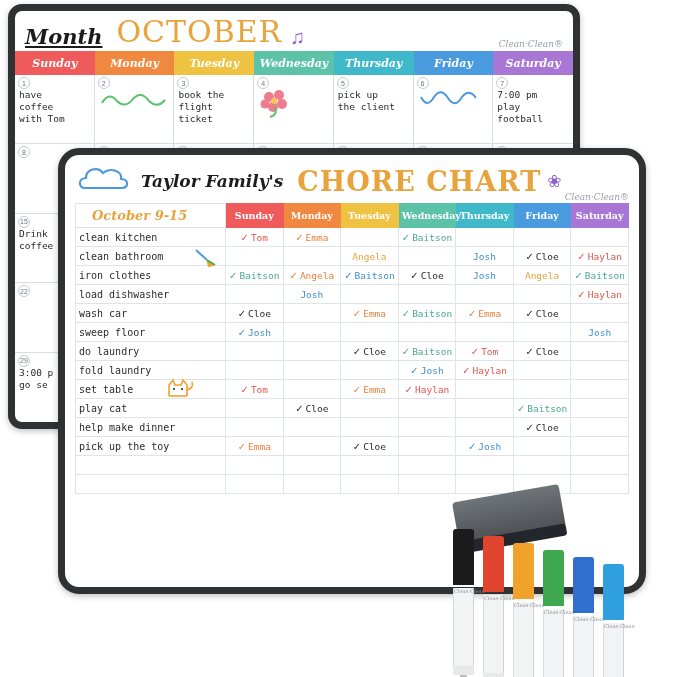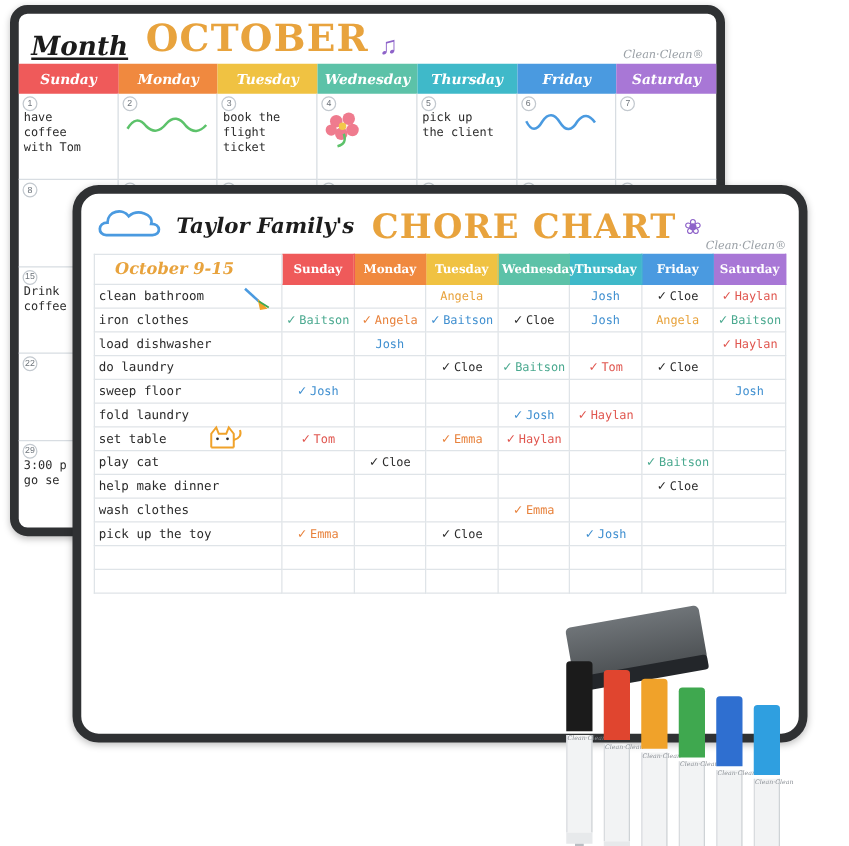--- a/index.html
+++ b/index.html
@@ -35,21 +35,21 @@
   }
   .m-word-month {
     font-family: "DejaVu Serif", serif;
     font-size: 21px; font-weight: bold; font-style: italic;
     color: #1b1b1b;
     text-decoration: underline;
     margin-right: 14px;
   }
   .m-word-oct {
     font-family: "DejaVu Serif", serif;
-    font-size: 30px; font-weight: bold;
+    font-size: 30px; font-weight: normal;
     letter-spacing: 1px;
     color: #e8a33d;
   }
   .m-notes { color:#8e63c9; font-size:20px; margin-left:8px; }
   .brand-m {
     position: absolute; right: 10px; bottom: 2px;
     font-family: "DejaVu Serif", serif;
     font-size: 9px; font-style: italic; color: #9aa0a6;
   }
 
@@ -264,20 +264,23 @@
       <div class="m-cell">
         <span class="m-daynum">6</span>
         <div>
           <svg class="squiggle" width="62" height="22" viewBox="0 0 62 22">
             <path d="M3 8 Q9 20 16 8 Q23 -2 30 9 Q37 20 44 8 Q51 -1 58 9" fill="none" stroke="#4a9ae0" stroke-width="2"></path>
           </svg>
         </div>
       </div>
       <div class="m-cell">
         <span class="m-daynum">7</span>
+        <div class="m-ev">7:00 pm
+play
+football</div>
       </div>
       <div class="m-cell">
         <span class="m-daynum">8</span>
       </div>
       <div class="m-cell">
         <span class="m-daynum">9</span>
       </div>
       <div class="m-cell">
         <span class="m-daynum">10</span>
       </div>
@@ -386,20 +389,30 @@
           <th class="dow" style="background: rgb(240, 137, 63); border-color: rgb(240, 137, 63);">Monday</th>
           <th class="dow" style="background: rgb(240, 194, 66); border-color: rgb(240, 194, 66);">Tuesday</th>
           <th class="dow" style="background: rgb(92, 194, 168); border-color: rgb(92, 194, 168);">Wednesday</th>
           <th class="dow" style="background: rgb(63, 185, 201); border-color: rgb(63, 185, 201);">Thursday</th>
           <th class="dow" style="background: rgb(74, 154, 224); border-color: rgb(74, 154, 224);">Friday</th>
           <th class="dow" style="background: rgb(168, 119, 214); border-color: rgb(168, 119, 214);">Saturday</th>
         </tr>
     </thead>
     <tbody id="c-body">
         <tr>
+          <td class="c-task">clean kitchen</td>
+          <td class="c-cell"><span class="chk" style="color:#e0564f">✓</span><span style="color:#e0564f">Tom</span></td>
+          <td class="c-cell"><span class="chk" style="color:#e8823c">✓</span><span style="color:#e8823c">Emma</span></td>
+          <td class="c-cell"></td>
+          <td class="c-cell"><span class="chk" style="color:#4aa98f">✓</span><span style="color:#4aa98f">Baitson</span></td>
+          <td class="c-cell"></td>
+          <td class="c-cell"></td>
+          <td class="c-cell"></td>
+        </tr>
+        <tr>
           <td class="c-task">clean bathroom<span class="broom"><svg width="26" height="20" viewBox="0 0 26 20">
                 <path d="M3 2 L14 12" stroke="#4a9ae0" stroke-width="2" fill="none"></path>
                 <path d="M13 10 L21 18 L15 19 Z" fill="#f0a22a"></path>
                 <path d="M14 12 L22 17" stroke="#3fa84f" stroke-width="1.5"></path>
               </svg></span></td>
           <td class="c-cell"></td>
           <td class="c-cell"></td>
           <td class="c-cell"><span style="color:#e8a33d">Angela</span></td>
           <td class="c-cell"></td>
           <td class="c-cell"><span style="color:#3f8fd0">Josh</span></td>
@@ -420,38 +433,48 @@
           <td class="c-task">load dishwasher</td>
           <td class="c-cell"></td>
           <td class="c-cell"><span style="color:#3f8fd0">Josh</span></td>
           <td class="c-cell"></td>
           <td class="c-cell"></td>
           <td class="c-cell"></td>
           <td class="c-cell"></td>
           <td class="c-cell"><span class="chk" style="color:#e0564f">✓</span><span style="color:#e0564f">Haylan</span></td>
         </tr>
         <tr>
+          <td class="c-task">wash car</td>
+          <td class="c-cell"><span class="chk" style="color:#2b2b2b">✓</span><span style="color:#2b2b2b">Cloe</span></td>
+          <td class="c-cell"></td>
+          <td class="c-cell"><span class="chk" style="color:#e8823c">✓</span><span style="color:#e8823c">Emma</span></td>
+          <td class="c-cell"><span class="chk" style="color:#4aa98f">✓</span><span style="color:#4aa98f">Baitson</span></td>
+          <td class="c-cell"><span class="chk" style="color:#e8823c">✓</span><span style="color:#e8823c">Emma</span></td>
+          <td class="c-cell"><span class="chk" style="color:#2b2b2b">✓</span><span style="color:#2b2b2b">Cloe</span></td>
+          <td class="c-cell"></td>
+        </tr>
+        <tr>
+          <td class="c-task">sweep floor</td>
+          <td class="c-cell"><span class="chk" style="color:#3f8fd0">✓</span><span style="color:#3f8fd0">Josh</span></td>
+          <td class="c-cell"></td>
+          <td class="c-cell"></td>
+          <td class="c-cell"></td>
+          <td class="c-cell"></td>
+          <td class="c-cell"></td>
+          <td class="c-cell"><span style="color:#3f8fd0">Josh</span></td>
+        </tr>
+        <tr>
           <td class="c-task">do laundry</td>
           <td class="c-cell"></td>
           <td class="c-cell"></td>
           <td class="c-cell"><span class="chk" style="color:#2b2b2b">✓</span><span style="color:#2b2b2b">Cloe</span></td>
           <td class="c-cell"><span class="chk" style="color:#4aa98f">✓</span><span style="color:#4aa98f">Baitson</span></td>
           <td class="c-cell"><span class="chk" style="color:#e0564f">✓</span><span style="color:#e0564f">Tom</span></td>
           <td class="c-cell"><span class="chk" style="color:#2b2b2b">✓</span><span style="color:#2b2b2b">Cloe</span></td>
           <td class="c-cell"></td>
-        </tr>
-        <tr>
-          <td class="c-task">sweep floor</td>
-          <td class="c-cell"><span class="chk" style="color:#3f8fd0">✓</span><span style="color:#3f8fd0">Josh</span></td>
-          <td class="c-cell"></td>
-          <td class="c-cell"></td>
-          <td class="c-cell"></td>
-          <td class="c-cell"></td>
-          <td class="c-cell"></td>
-          <td class="c-cell"><span style="color:#3f8fd0">Josh</span></td>
         </tr>
         <tr>
           <td class="c-task">fold laundry</td>
           <td class="c-cell"></td>
           <td class="c-cell"></td>
           <td class="c-cell"></td>
           <td class="c-cell"><span class="chk" style="color:#3f8fd0">✓</span><span style="color:#3f8fd0">Josh</span></td>
           <td class="c-cell"><span class="chk" style="color:#e0564f">✓</span><span style="color:#e0564f">Haylan</span></td>
           <td class="c-cell"></td>
           <td class="c-cell"></td>
@@ -488,30 +511,20 @@
           <td class="c-task">help make dinner</td>
           <td class="c-cell"></td>
           <td class="c-cell"></td>
           <td class="c-cell"></td>
           <td class="c-cell"></td>
           <td class="c-cell"></td>
           <td class="c-cell"><span class="chk" style="color:#2b2b2b">✓</span><span style="color:#2b2b2b">Cloe</span></td>
           <td class="c-cell"></td>
         </tr>
         <tr>
-          <td class="c-task">wash clothes</td>
-          <td class="c-cell"></td>
-          <td class="c-cell"></td>
-          <td class="c-cell"></td>
-          <td class="c-cell"><span class="chk" style="color:#e8823c">✓</span><span style="color:#e8823c">Emma</span></td>
-          <td class="c-cell"></td>
-          <td class="c-cell"></td>
-          <td class="c-cell"></td>
-        </tr>
-        <tr>
           <td class="c-task">pick up the toy</td>
           <td class="c-cell"><span class="chk" style="color:#e8823c">✓</span><span style="color:#e8823c">Emma</span></td>
           <td class="c-cell"></td>
           <td class="c-cell"><span class="chk" style="color:#2b2b2b">✓</span><span style="color:#2b2b2b">Cloe</span></td>
           <td class="c-cell"></td>
           <td class="c-cell"><span class="chk" style="color:#3f8fd0">✓</span><span style="color:#3f8fd0">Josh</span></td>
           <td class="c-cell"></td>
           <td class="c-cell"></td>
         </tr>
         <tr>

